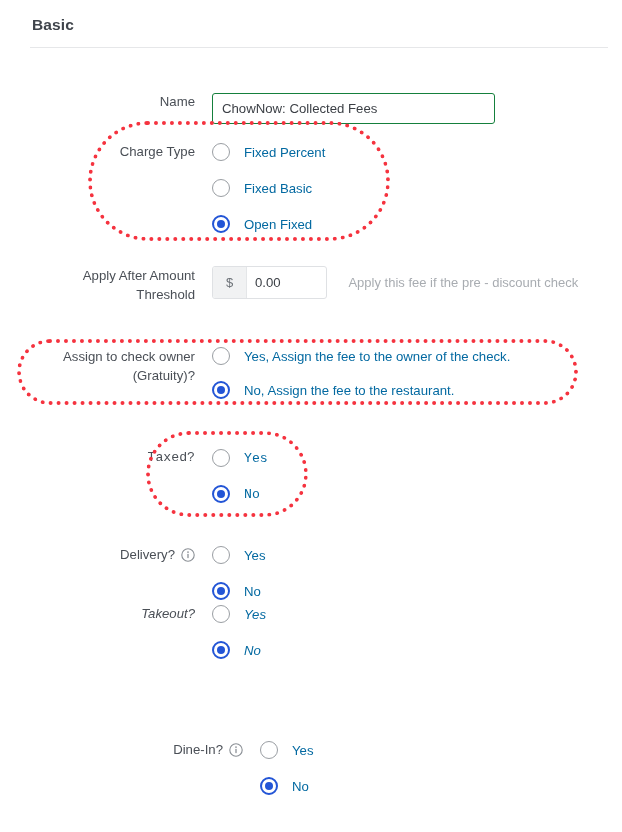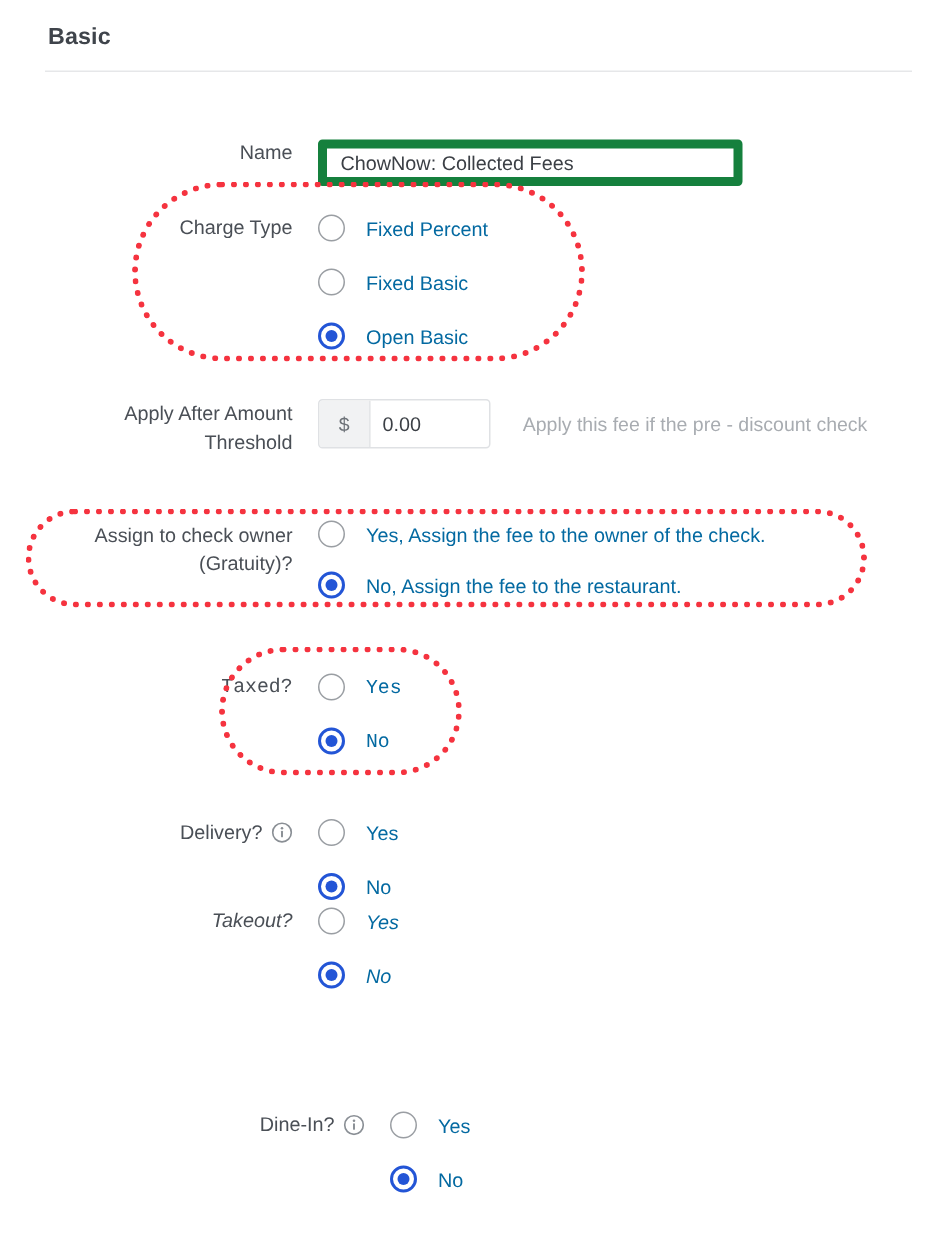--- a/index.html
+++ b/index.html
@@ -75,21 +75,21 @@
     position: relative;
     top: -1px;
   }
   .info-icon svg { display: block; }
 
   
   .text-input {
     box-sizing: border-box;
     width: 283px;
     height: 31px;
-    border: 6px solid #15803d;
+    border: 1px solid #15803d;
     border-radius: 3px;
     background: #ffffff;
     font-family: "Liberation Sans", sans-serif;
     font-size: 13.2px;
     color: #3b3f45;
     padding: 0 9px;
     line-height: 29px;
     outline: none;
   }
 
@@ -208,21 +208,21 @@
         <div class="radio-item">
           <span class="radio-mark off"></span>
           <span class="radio-label">Fixed Percent</span>
         </div>
         <div class="radio-item">
           <span class="radio-mark off"></span>
           <span class="radio-label">Fixed Basic</span>
         </div>
         <div class="radio-item">
           <span class="radio-mark on"></span>
-          <span class="radio-label">Open Basic</span>
+          <span class="radio-label">Open Fixed</span>
         </div>
       </div>
     </div>
   </div>
 
   <div class="row" style="top:266px;">
     <div class="label label-multiline">
       <span>Apply After Amount</span><br>
       <span>Threshold</span>
     </div>

